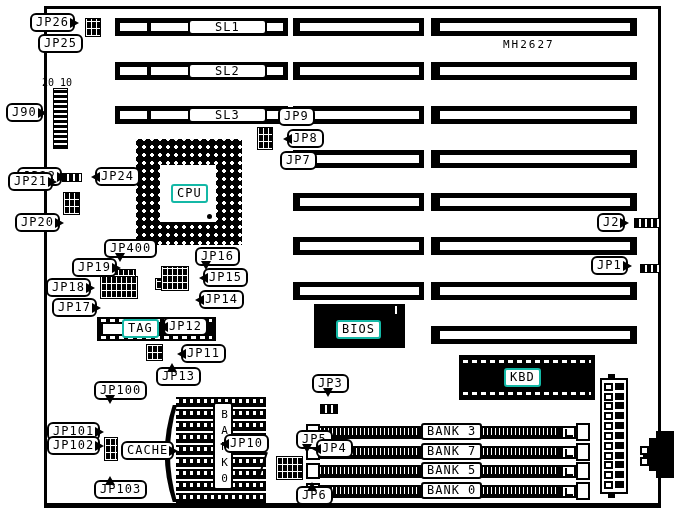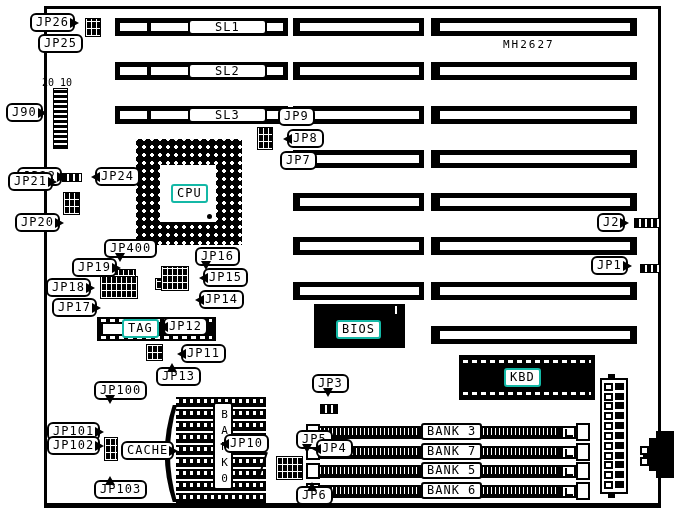--- a/index.html
+++ b/index.html
@@ -264,21 +264,21 @@
     <div class="cap" style="left:306px;top:463px;width:14px;height:16px"></div>
     <div class="simmbar" style="left:318px;top:465px;width:104px"></div>
     <div class="banklab" style="left:421px;top:462px">BANK 5</div>
     <div class="simmbar" style="left:477px;top:465px;width:84px"></div>
     <div class="latch" style="left:561px;top:465px"></div>
     <div class="cap" style="left:576px;top:462px;width:14px;height:18px"></div>
   </div>
   <div>
     <div class="cap" style="left:306px;top:483px;width:14px;height:16px"></div>
     <div class="simmbar" style="left:318px;top:485px;width:104px"></div>
-    <div class="banklab" style="left:421px;top:482px">BANK 6</div>
+    <div class="banklab" style="left:421px;top:482px">BANK 0</div>
     <div class="simmbar" style="left:477px;top:485px;width:84px"></div>
     <div class="latch" style="left:561px;top:485px"></div>
     <div class="cap" style="left:576px;top:482px;width:14px;height:18px"></div>
   </div>
 
   <div class="blk" style="left:608px;top:374px;width:7px;height:5px"></div>
   <div class="pwr">
     <div class="pwr-row">
         <i class="pwr-a"></i>
         <i class="pwr-b"></i>

